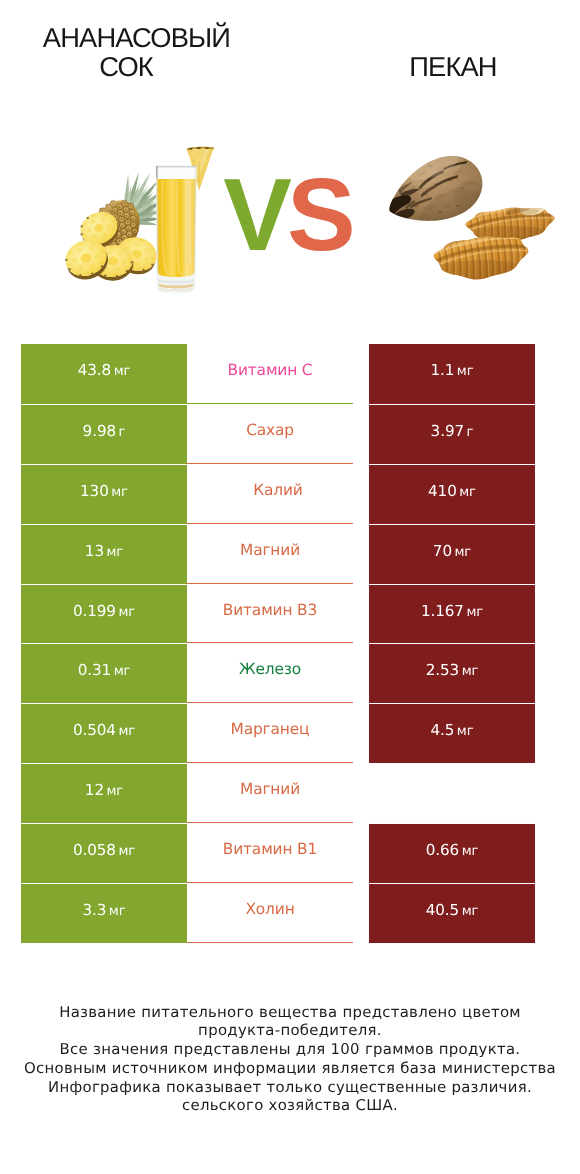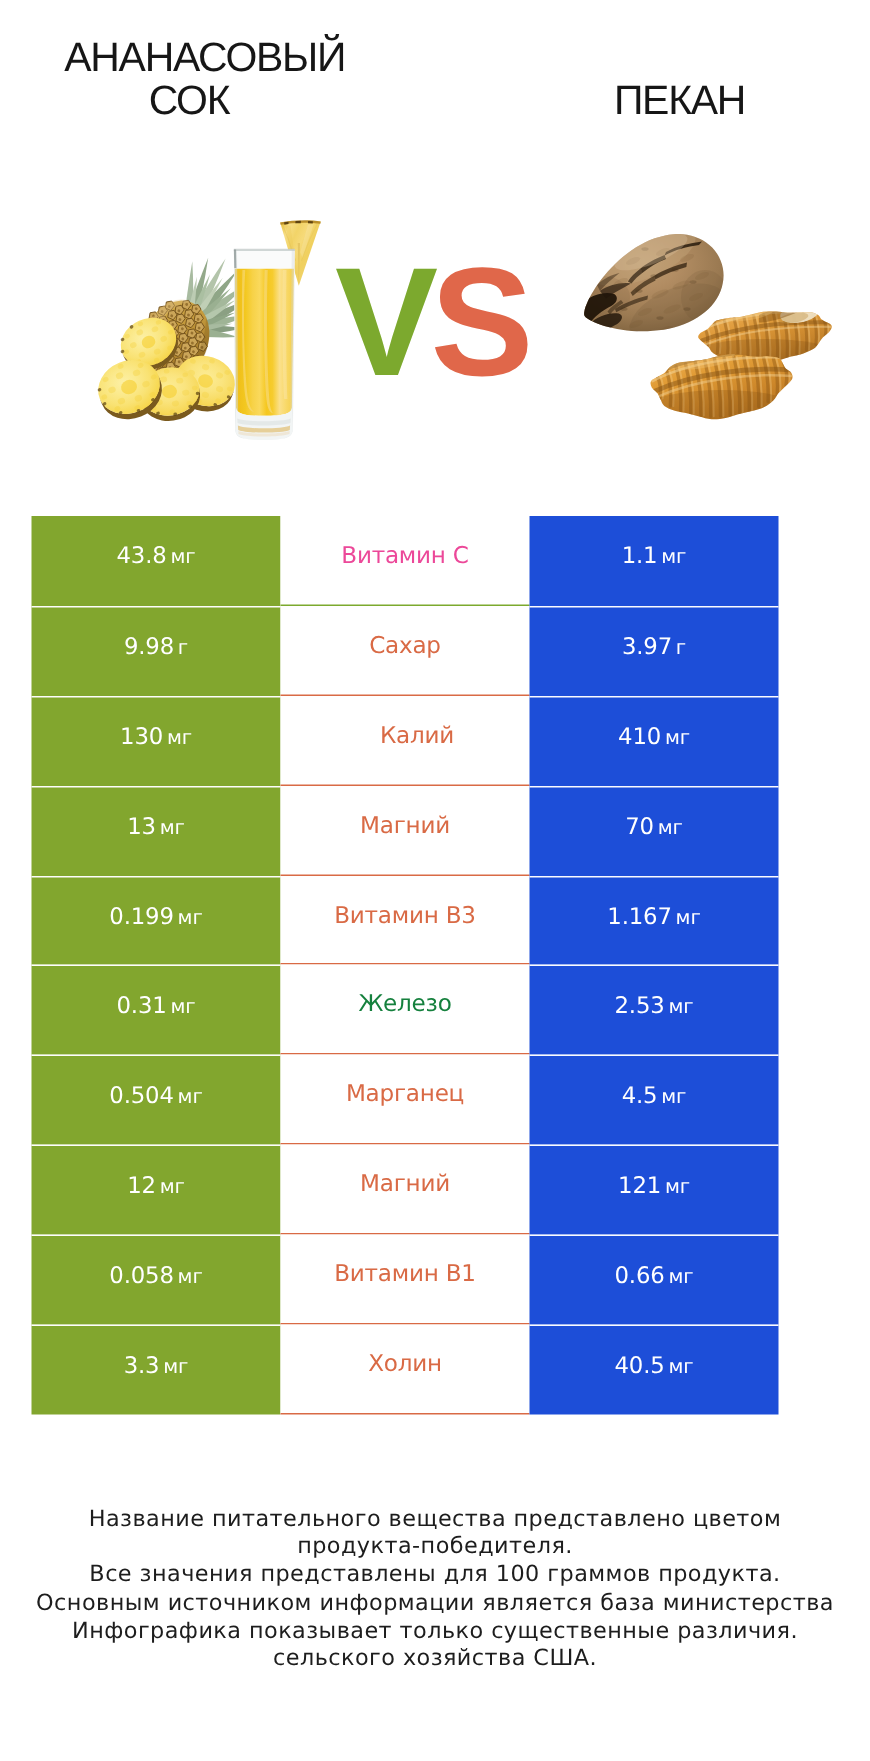--- a/index.html
+++ b/index.html
@@ -27,21 +27,21 @@
         font-family:"Liberation Sans", sans-serif;
         font-size:103px; line-height:103px; font-weight:700; letter-spacing:-5px; text-align:center;}
   .vs .v { color:#7CA92E; }
   .vs .s { color:#E0674A; }
 
   
   .nutri { position:absolute; left:21px; top:344px; width:537px; }
   .row { position:relative; height:59.9px; display:flex; }
   .cell { width:166px; height:100%; display:flex; align-items:center; justify-content:center; padding-bottom:7px; }
   .cell.l { background:#82A62E; color:#ffffff; }
-  .cell.r { background:#1d4ed8; color:#ffffff; }
+  .cell.r { background:#7f1d1d; color:#ffffff;margin-left:16px; }
   .cell.m { background:#ffffff; }
   .cell.m { border-bottom:1px solid #cfcfcf; }
   .row + .row .cell.l, .row + .row .cell.r { border-top:1px solid rgba(255,255,255,0.98); }
 
   .val { font-family:"DejaVu Sans", sans-serif; font-size:15.2px; font-weight:400; white-space:nowrap; letter-spacing:-0.1px; }
   .val .u { font-size:13.2px; font-weight:400; }
   .lab { font-family:"DejaVu Sans", sans-serif; font-size:15.4px; font-weight:400; white-space:nowrap; letter-spacing:-0.15px;}
 
   
   .footer { position:absolute; left:0; top:1002.5px; width:580px; text-align:center;
@@ -680,23 +680,20 @@
           <span class="val">4.5<span class="u"> мг</span></span>
         </div>
       </div>
       <div class="row">
         <div class="cell l">
           <span class="val">12<span class="u"> мг</span></span>
         </div>
         <div class="cell m" style="border-bottom-color: rgb(217, 106, 69);">
           <span class="lab" style="color:#D96A45">Магний</span>
         </div>
-        <div class="cell r">
-          <span class="val">121<span class="u"> мг</span></span>
-        </div>
       </div>
       <div class="row">
         <div class="cell l">
           <span class="val">0.058<span class="u"> мг</span></span>
         </div>
         <div class="cell m" style="border-bottom-color: rgb(217, 106, 69); align-items: center;">
           <span class="lab" style="color:#D96A45">Витамин B1</span>
         </div>
         <div class="cell r">
           <span class="val">0.66<span class="u"> мг</span></span>

